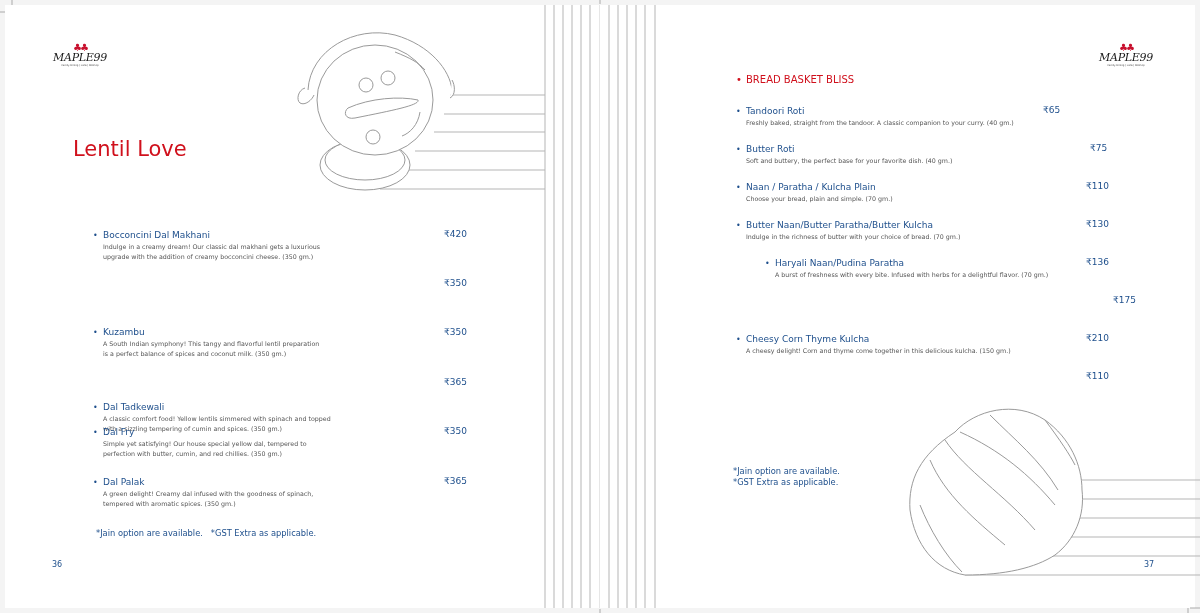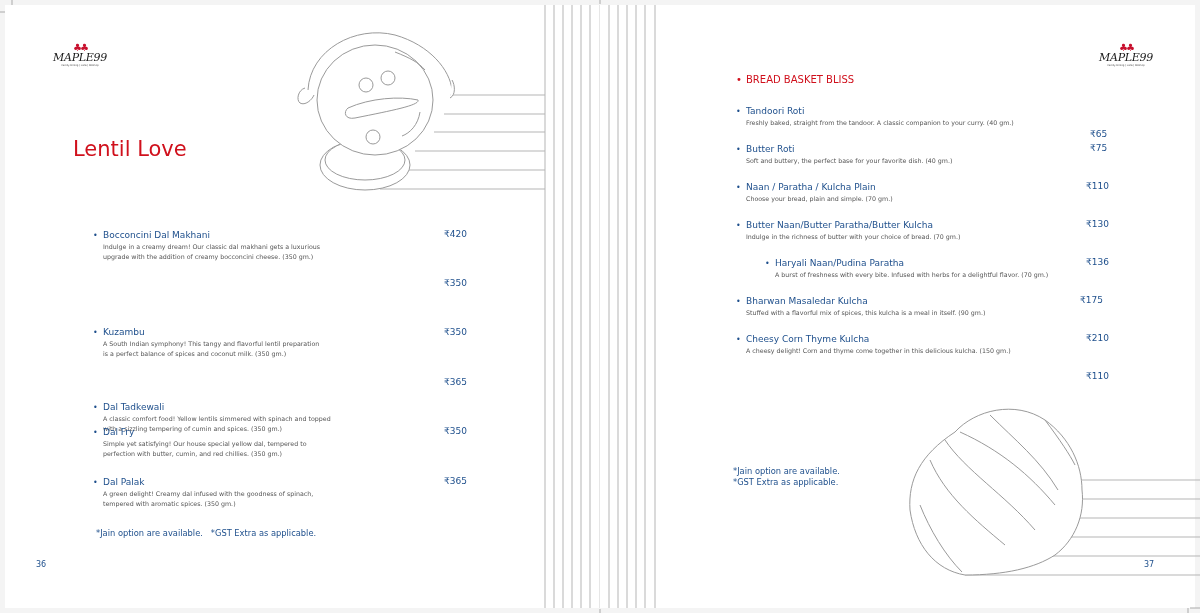--- a/index.html
+++ b/index.html
@@ -139,37 +139,37 @@
   <div class="price" style="left:444px; top:426px;">₹350</div>
 
   <div class="item" style="left:93px; top:476px;">
     <div class="name"><span class="bullet">•</span><span>Dal Palak</span></div>
     <div class="desc">A green delight! Creamy dal infused with the goodness of spinach,</div>
     <div class="desc">tempered with aromatic spices. (350 gm.)</div>
   </div>
   <div class="price" style="left:444px; top:476px;">₹365</div>
 
   <div class="note" style="left:96px; top:528px; white-space:pre;">*Jain option are available.   *GST Extra as applicable.</div>
-  <div class="pagenum" style="left:36px; top:560px;">36</div>
+  <div class="pagenum" style="left:52px; top:560px;">36</div>
 
   <div class="logo" style="left:1094px; top:44px;">
     <div class="leaf">♣♣</div>
     <div class="word">MAPLE99</div>
     <div class="tag">Family Dining | Cafe | Rooftop</div>
   </div>
 
   <div style="position:absolute; left:736px; top:74px; font-size:10px; color:#d0101c; white-space:nowrap;">
     <span style="display:inline-block; width:10px;">•</span><span>BREAD BASKET BLISS</span>
   </div>
 
   <div class="item" style="left:736px; top:105px;">
     <div class="name"><span class="bullet">•</span><span>Tandoori Roti</span></div>
     <div class="desc">Freshly baked, straight from the tandoor. A classic companion to your curry. (40 gm.)</div>
   </div>
-  <div class="price" style="left:1090px; top:105px;margin-top:24px;">₹65</div>
+  <div class="price" style="left:1043px; top:105px;">₹65</div>
 
   <div class="item" style="left:736px; top:143px;">
     <div class="name"><span class="bullet">•</span><span>Butter Roti</span></div>
     <div class="desc">Soft and buttery, the perfect base for your favorite dish. (40 gm.)</div>
   </div>
   <div class="price" style="left:1090px; top:143px;">₹75</div>
 
   <div class="item" style="left:736px; top:181px;">
     <div class="name"><span class="bullet">•</span><span>Naan / Paratha / Kulcha Plain</span></div>
     <div class="desc">Choose your bread, plain and simple. (70 gm.)</div>
@@ -181,25 +181,21 @@
     <div class="desc">Indulge in the richness of butter with your choice of bread. (70 gm.)</div>
   </div>
   <div class="price" style="left:1086px; top:219px;">₹130</div>
 
   <div class="item" style="left:736px; top:257px;margin-left:29px;">
     <div class="name"><span class="bullet">•</span><span>Haryali Naan/Pudina Paratha</span></div>
     <div class="desc">A burst of freshness with every bite. Infused with herbs for a delightful flavor. (70 gm.)</div>
   </div>
   <div class="price" style="left:1086px; top:257px;">₹136</div>
 
-  <div class="item" style="left:736px; top:295px;">
-    <div class="name"><span class="bullet">•</span><span>Bharwan Masaledar Kulcha</span></div>
-    <div class="desc">Stuffed with a flavorful mix of spices, this kulcha is a meal in itself. (90 gm.)</div>
-  </div>
-  <div class="price" style="left:1080px; top:295px;">₹175</div>
+  <div class="price" style="left:1113px; top:295px;">₹175</div>
 
   <div class="item" style="left:736px; top:333px;">
     <div class="name"><span class="bullet">•</span><span>Cheesy Corn Thyme Kulcha</span></div>
     <div class="desc">A cheesy delight! Corn and thyme come together in this delicious kulcha. (150 gm.)</div>
   </div>
   <div class="price" style="left:1086px; top:333px;">₹210</div>
 
   <div class="price" style="left:1086px; top:371px;">₹110</div>
 
   <div class="note" style="left:733px; top:466px;">*Jain option are available.</div>

